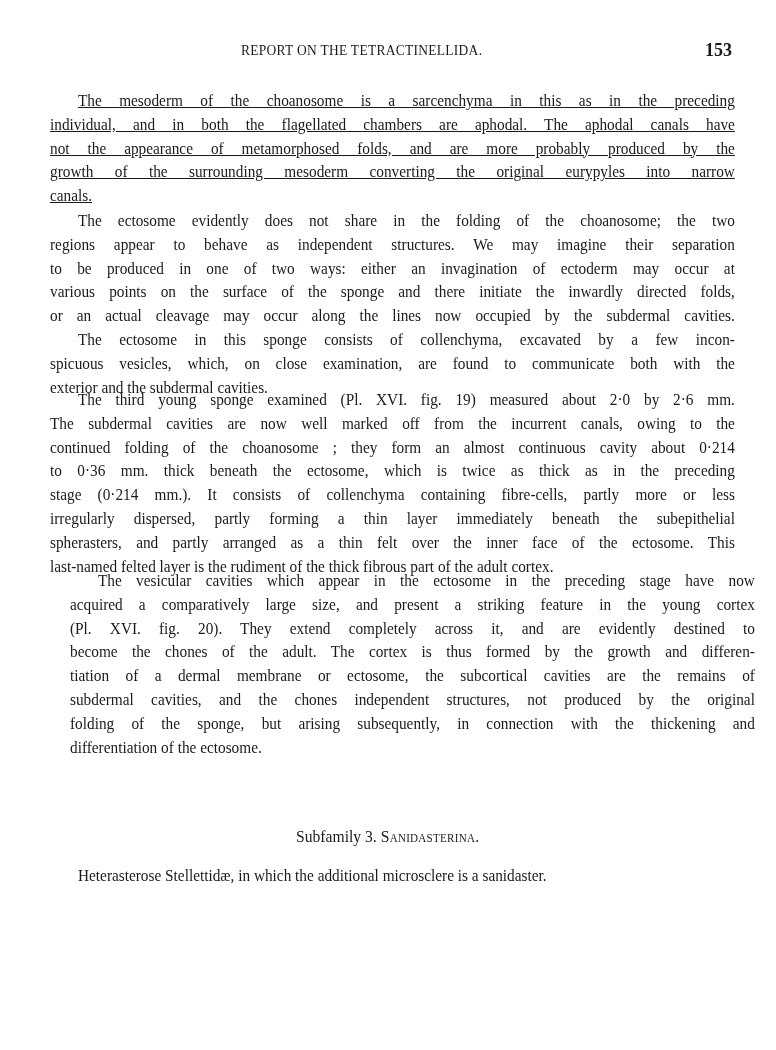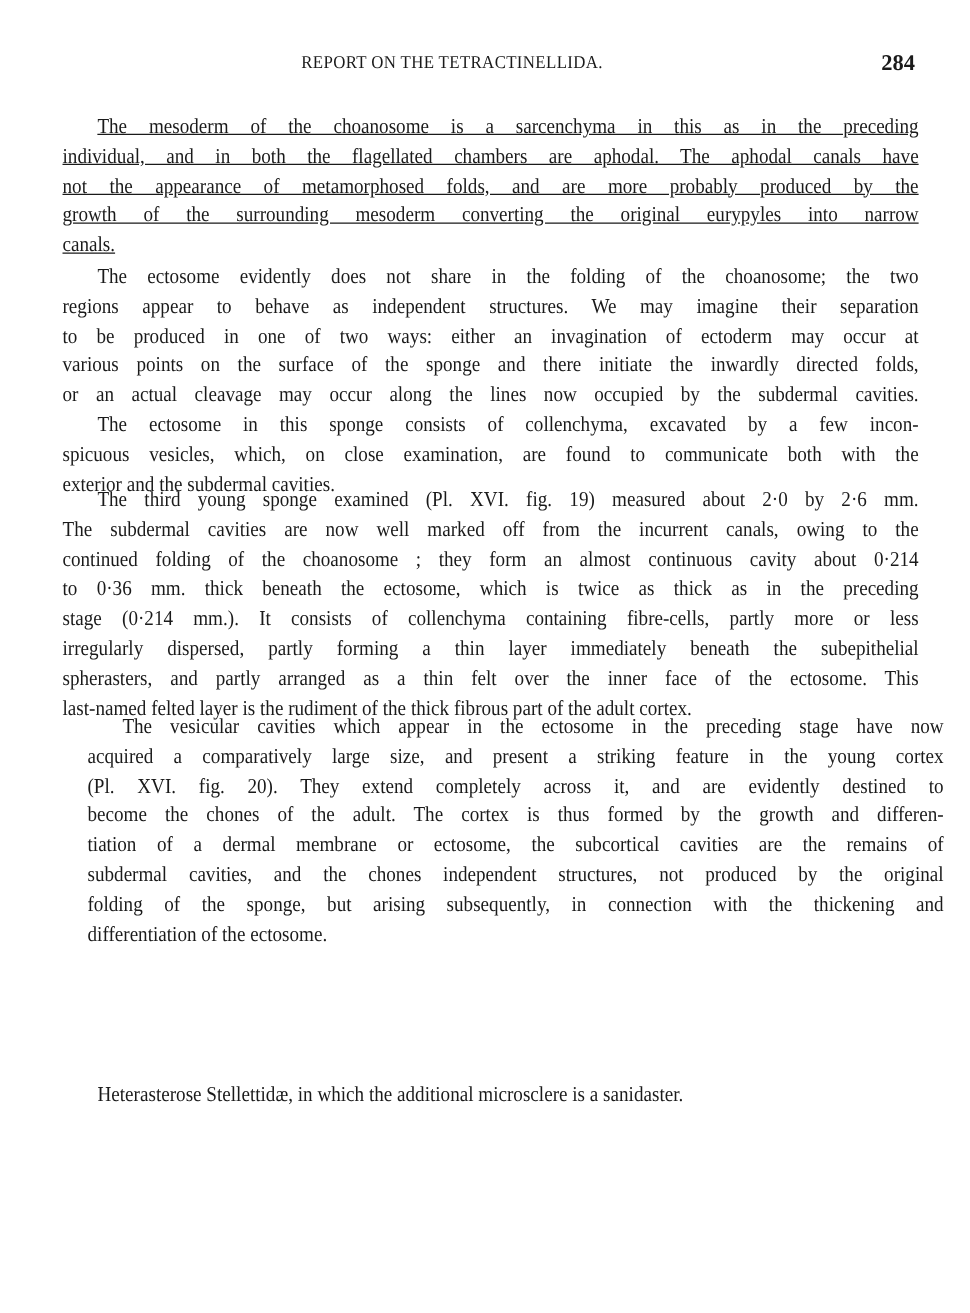--- a/index.html
+++ b/index.html
@@ -43,21 +43,21 @@
   .h2 { top: 931px; }
   .p6 { top: 970px; }
 </style>
 </head>
 <body>
 
 <div class="page">
 
   <div class="running-head">
     <span class="running-title">REPORT ON THE TETRACTINELLIDA.</span>
-    <span class="page-number">284</span>
+    <span class="page-number">153</span>
   </div>
 
   <div class="body p1">
     <div class="line indent">The mesoderm of the choanosome is a sarcenchyma in this as in the preceding</div>
     <div class="line">individual, and in both the flagellated chambers are aphodal.  The aphodal canals have</div>
     <div class="line">not the appearance of metamorphosed folds, and are more probably produced by the</div>
     <div class="line">growth of the surrounding mesoderm converting the original eurypyles into narrow</div>
     <div class="line last">canals.</div>
   </div>
 
@@ -90,18 +90,24 @@
     <div class="line indent">The vesicular cavities which appear in the ectosome in the preceding stage have now</div>
     <div class="line">acquired a comparatively large size, and present a striking feature in the young cortex</div>
     <div class="line">(Pl. XVI. fig. 20).  They extend completely across it, and are evidently destined to</div>
     <div class="line">become the chones of the adult.  The cortex is thus formed by the growth and differen-</div>
     <div class="line">tiation of a dermal membrane or ectosome, the subcortical cavities are the remains of</div>
     <div class="line">subdermal cavities, and the chones independent structures, not produced by the original</div>
     <div class="line">folding of the sponge, but arising subsequently, in connection with the thickening and</div>
     <div class="line last">differentiation of the ectosome.</div>
   </div>
 
+  <div class="heading h1">
+    <span class="inner">
+      <span>Subfamily 3.</span>
+      <span class="smallcaps">Sanidasterina.</span>
+    </span>
+  </div>
 
   <div class="d1">Heterasterose Stellettidæ, in which the additional microsclere is a sanidaster.</div>
 
 
 
 </div>
 
 </body></html>

